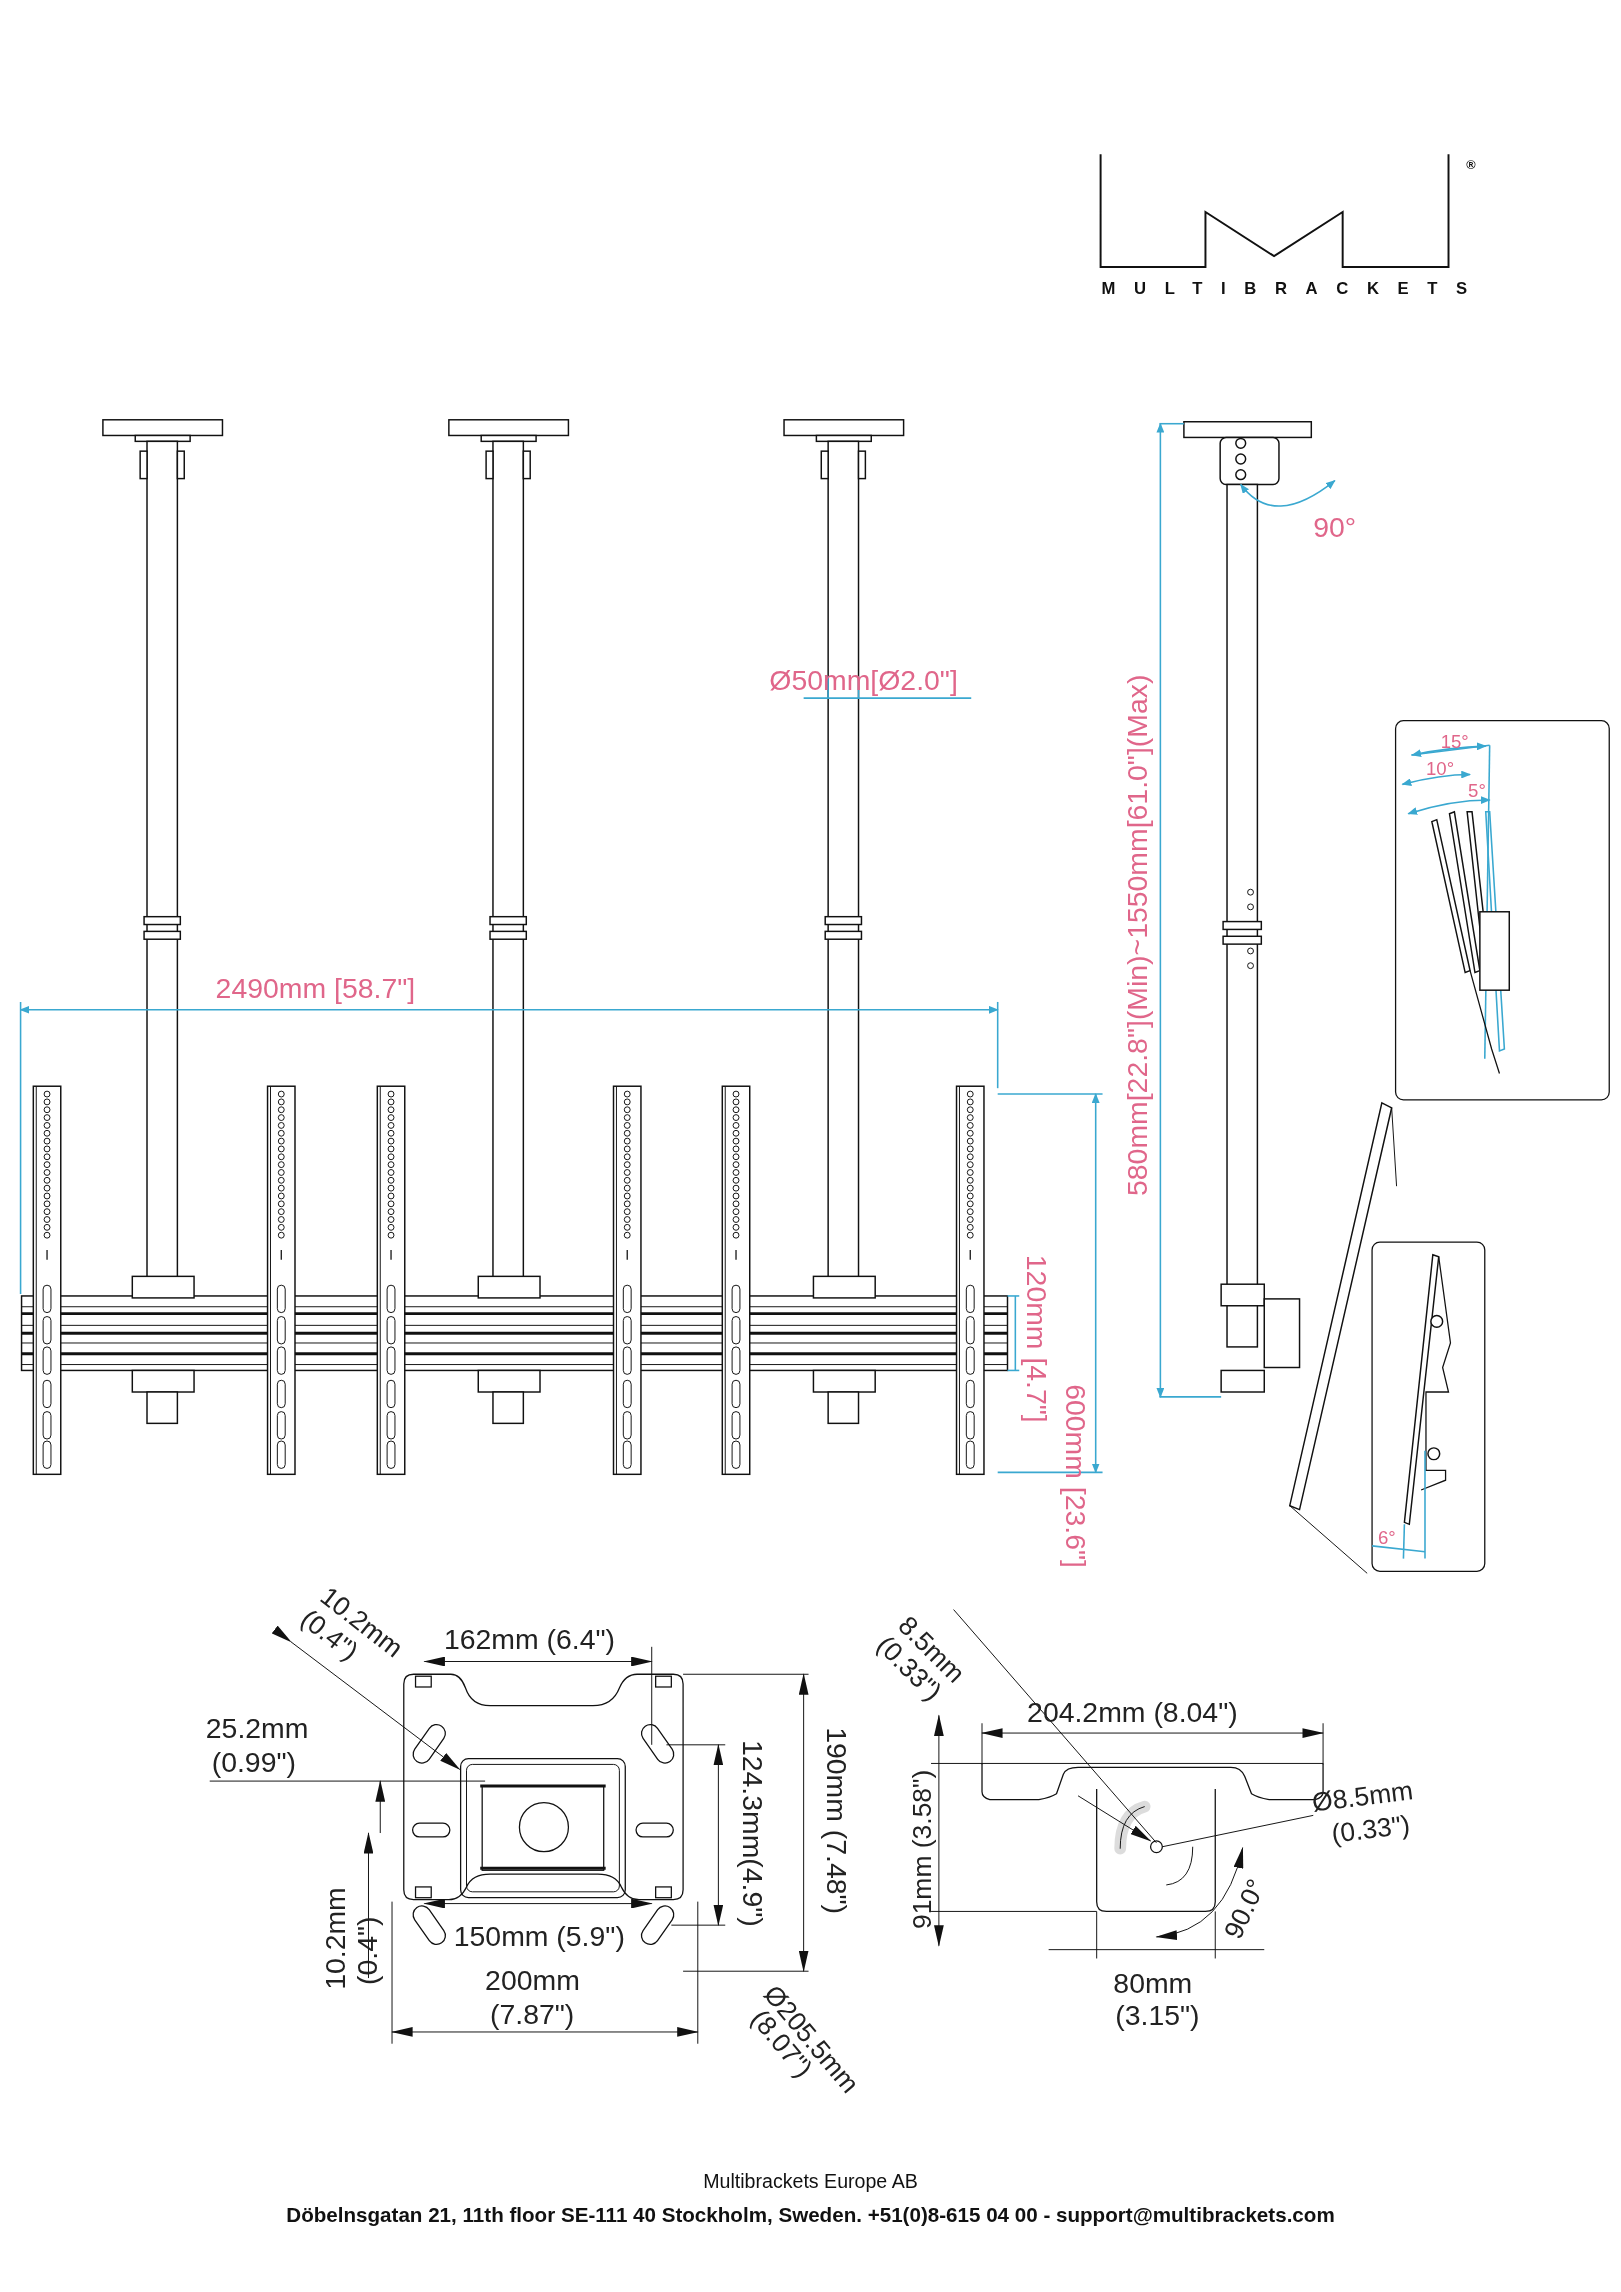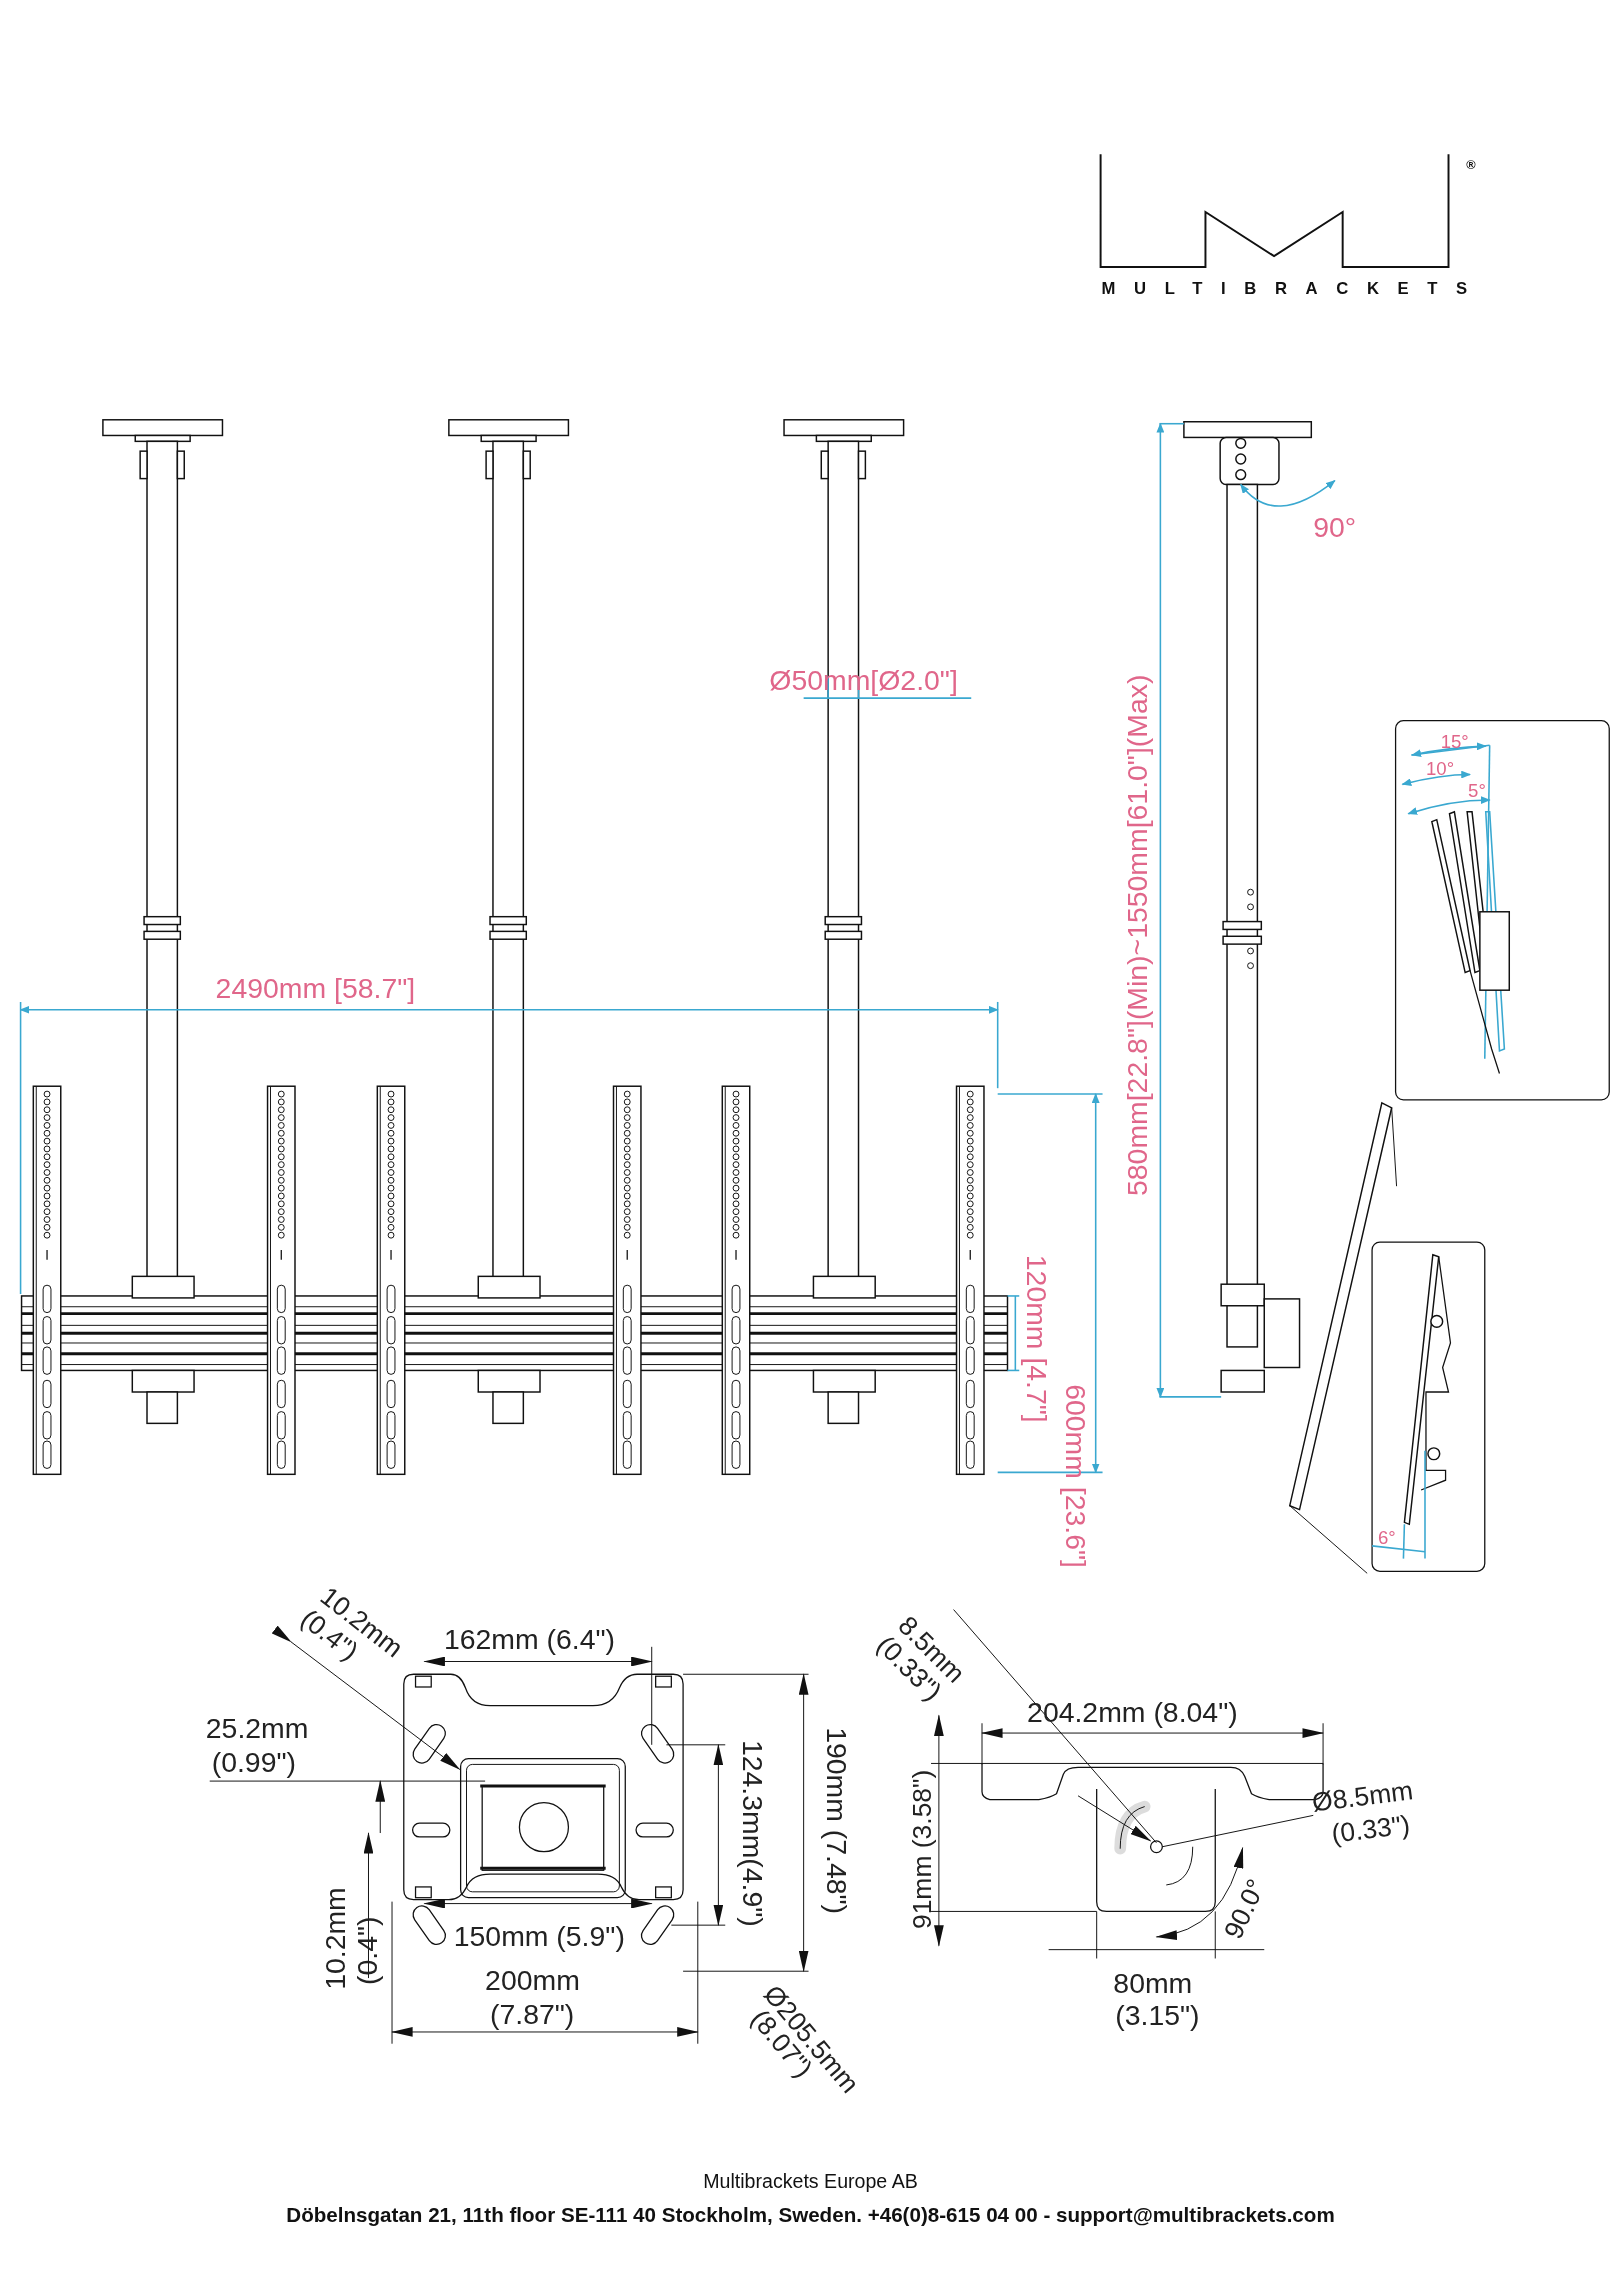--- a/index.html
+++ b/index.html
@@ -456,14 +456,14 @@
 
     <line x1="1070" y1="1989" x2="1290" y2="1989" class="thin"></line>
     <line x1="1119" y1="1950" x2="1119" y2="1998" class="thin"></line>
     <line x1="1240" y1="1950" x2="1240" y2="1998" class="thin"></line>
     <text x="1136" y="2033" font-size="29" class="dark">80mm</text>
     <text x="1138" y="2066" font-size="29" class="dark">(3.15")</text>
   </g>
 </svg>
 
 <div id="footer-company" class="footer">Multibrackets Europe AB</div>
-<div id="footer-address" class="footer">Döbelnsgatan 21, 11th floor SE-111 40 Stockholm, Sweden. +46(0)8-615 04 00 - support@multibrackets.com</div>
+<div id="footer-address" class="footer">Döbelnsgatan 21, 11th floor SE-111 40 Stockholm, Sweden. +51(0)8-615 04 00 - support@multibrackets.com</div>
 
 
 </body></html>

